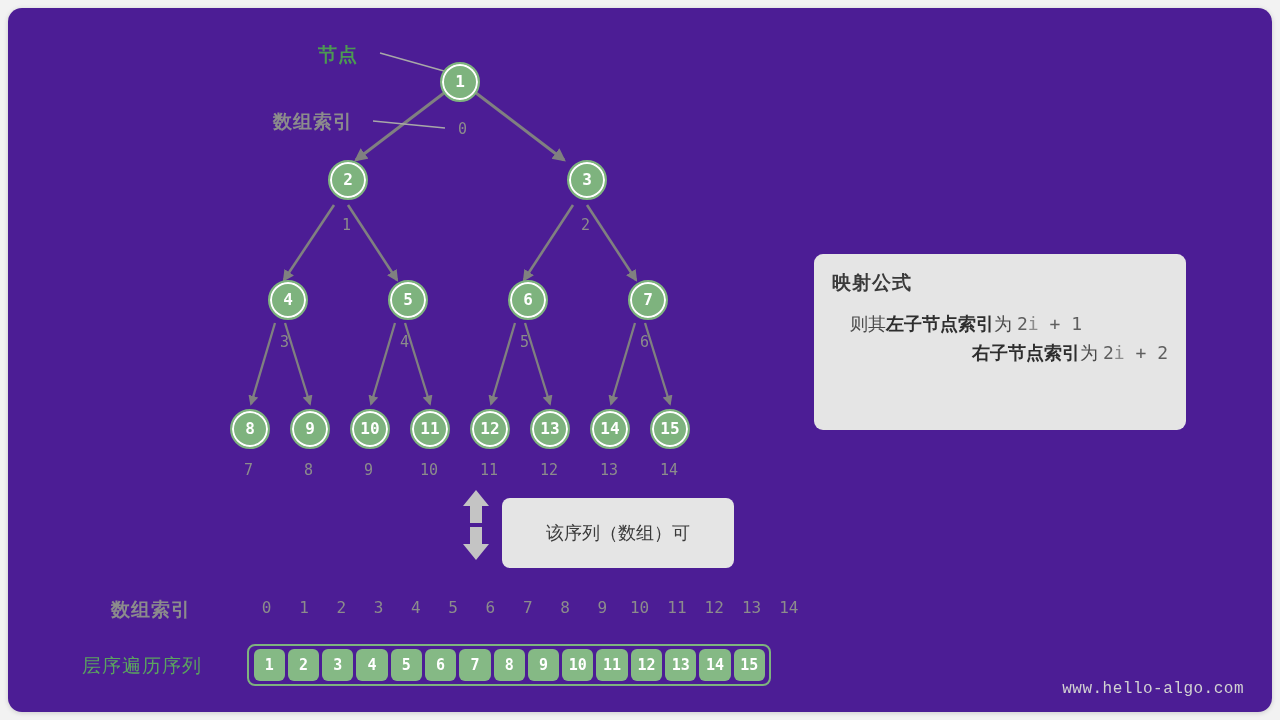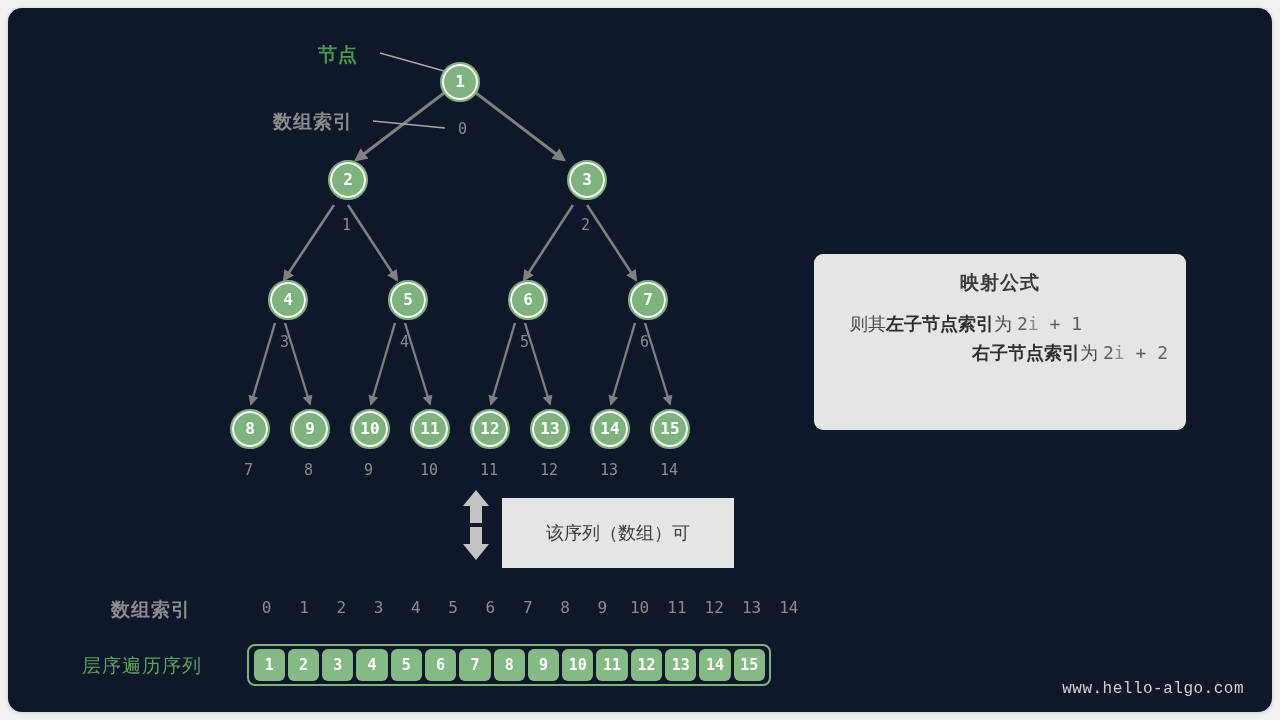--- a/index.html
+++ b/index.html
@@ -18,21 +18,21 @@
     width: 1280px;
     height: 720px;
     background: #f2f2f2;
   }
   #card {
     position: absolute;
     left: 8px;
     top: 8px;
     width: 1264px;
     height: 704px;
-    background: #0f172a;
+    background: #4c1d95;
     border-radius: 14px;
     box-shadow: 0 1px 5px rgba(0,0,0,0.16);
     overflow: hidden;
   }
   #svg-layer {
     position: absolute;
     left: 0; top: 0;
     width: 1264px;
     height: 704px;
   }
@@ -88,21 +88,20 @@
     left: 806px;
     top: 246px;
     width: 372px;
     height: 176px;
     background: #E5E5E5;
     border-radius: 9px;
     box-sizing: border-box;
     padding: 16px 18px 0 18px;
   }
   #formula-title {
-    text-align: center;
     font-size: 19px;
     font-weight: bold;
     color: #3a3a3a;
     letter-spacing: 1px;
     margin-bottom: 14px;
   }
   .formula-line {
     font-size: 18px;
     color: #4a4a4a;
     line-height: 1.55;
@@ -116,21 +115,21 @@
   .mono-i { font-family: "DejaVu Sans Mono", monospace; color: #8c8c8c; }
 
   
   #note-box {
     position: absolute;
     left: 494px;
     top: 490px;
     width: 232px;
     height: 70px;
     background: #E5E5E5;
-    border-radius: 0;
+    border-radius: 8px;
     display: flex;
     flex-direction: column;
     align-items: center;
     justify-content: center;
     box-sizing: border-box;
   }
   .note-line {
     font-size: 18px;
     color: #3a3a3a;
     line-height: 1.45;

